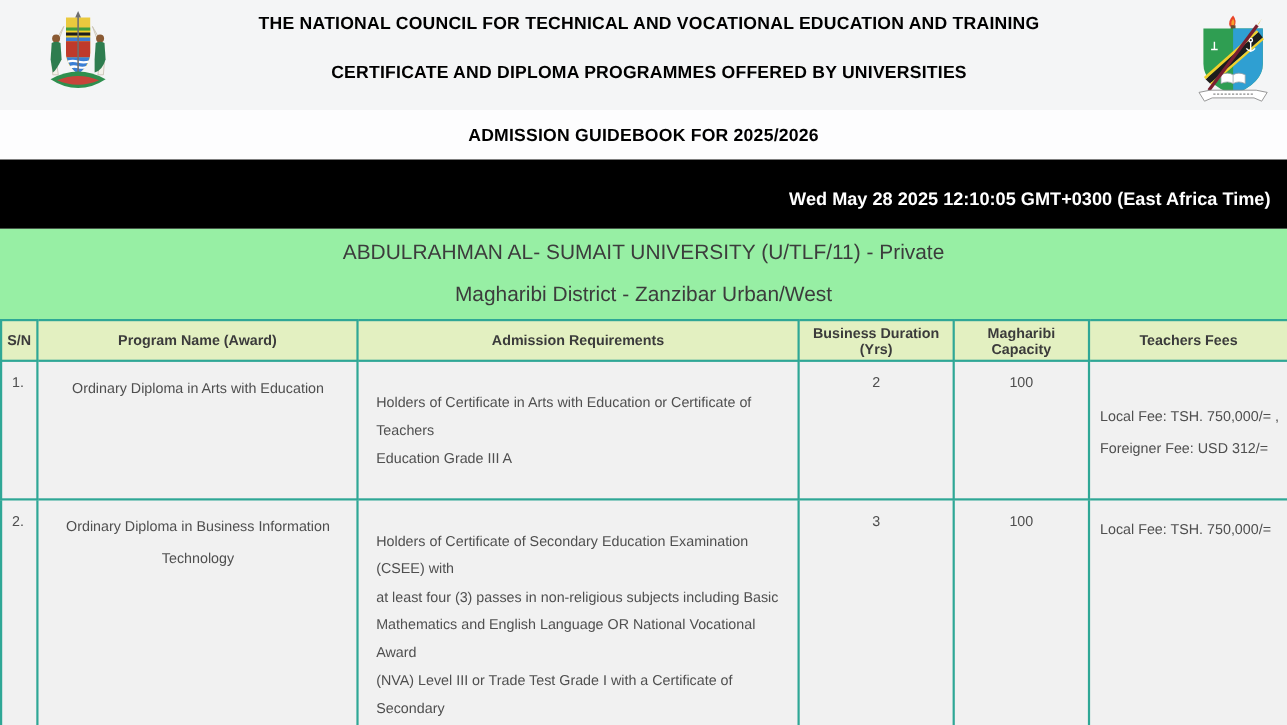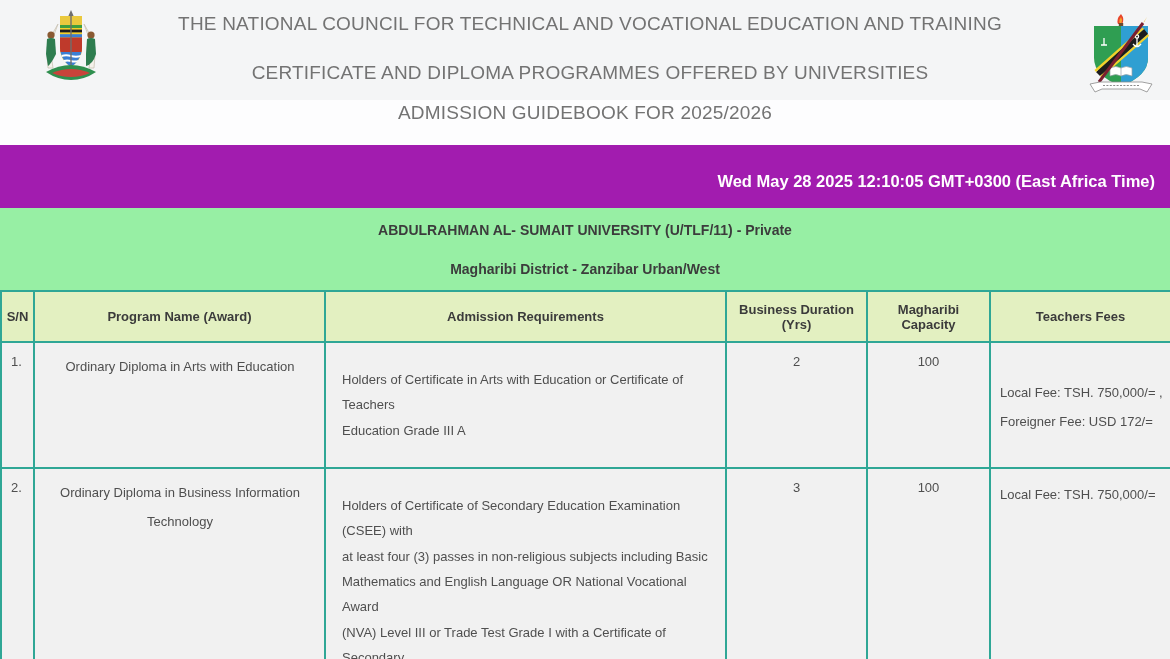--- a/index.html
+++ b/index.html
@@ -12,59 +12,59 @@
   
   .top-band {
     position:relative; width:100%; height:100px;
     background:#f4f5f6;
   }
   .logo-left { position:absolute; left:36px; top:10px; width:70px; height:80px; }
   .logo-right { position:absolute; right:12px; top:12px; width:74px; height:84px; }
   .titles { position:absolute; left:110px; right:100px; top:0; height:100px;
     display:flex; flex-direction:column; align-items:center; }
   .title-line {
-    color:#737373; font-weight:normal; font-size:19px; letter-spacing:.2px;
+    color:#000000; font-weight:bold; font-size:16px; letter-spacing:.2px;
     white-space:nowrap;
   }
   .title-1 { margin-top:13px; }
   .title-2 { margin-top:27px; }
   .guidebook-strip {
     width:100%; height:45px; background:#fdfdfe;
-    display:flex; align-items:flex-start; justify-content:center;
+    display:flex; align-items:center; justify-content:center;
   }
   .guidebook-strip .title-line { margin-top:2px; }
 
   
   .date-banner {
-    width:100%; height:63px; background:#a21caf;
+    width:100%; height:63px; background:#000000;
     display:flex; align-items:center; justify-content:flex-end;
     padding:10px 15px 0 0;
   }
   .date-banner span { color:#fff; font-weight:bold; font-size:16.5px; }
 
   
   .uni-banner {
     width:100%; height:82px; background:#97efa4;
     display:flex; flex-direction:column; align-items:center;
     padding-top:14px;
   }
-  .uni-banner .uni-line { color:#3c3c3c; font-weight:bold; font-size:14px; line-height:16px; }
+  .uni-banner .uni-line { color:#3c3c3c; font-weight:normal; font-size:19px; line-height:16px; }
   .uni-banner .uni-line + .uni-line { margin-top:23px; }
 
   
   table.programs {
     width:1170px; table-layout:fixed; border-collapse:collapse;
     background:#f1f1f1;
   }
   table.programs th, table.programs td {
     border:2px solid #2fa796;
   }
   table.programs thead th {
     background:#e3f0c1; color:#3b3b3b; font-weight:bold; font-size:13px;
-    height:51px; text-align:center; vertical-align:middle; padding:0 4px;
+    height:37px; text-align:center; vertical-align:middle; padding:0 4px;
   }
   table.programs td {
     background:#f1f1f1; color:#4f4f4f; font-size:13px;
     white-space:pre-line;
   }
   .cell-sn   { vertical-align:top; text-align:left; padding:11px 0 0 9px; }
   .cell-prog { vertical-align:top; text-align:center; padding:9px 12px 0 13px; line-height:2.25; }
   .cell-req  { vertical-align:middle; text-align:left; padding:24px 16px; line-height:1.95; }
   .cell-req-top { vertical-align:top; text-align:left; padding:9px 16px 0 16px; line-height:2.25; }
   .cell-num  { vertical-align:top; text-align:center; padding-top:11px; }
@@ -178,21 +178,21 @@
     </thead>
     <tbody>
       <tr style="height:78px">
         <td class="cell-sn">1.</td>
         <td class="cell-prog">Ordinary Diploma in Arts with Education</td>
         <td class="cell-req">Holders of Certificate in Arts with Education or Certificate of Teachers
 Education Grade III A</td>
         <td class="cell-num">2</td>
         <td class="cell-num">100</td>
         <td class="cell-fees-mid">Local Fee: TSH. 750,000/= ,
-Foreigner Fee: USD 172/=</td>
+Foreigner Fee: USD 312/=</td>
       </tr>
       <tr style="height:147px">
         <td class="cell-sn" rowspan="2">2.</td>
         <td class="cell-prog" rowspan="2">Ordinary Diploma in Business Information
 Technology</td>
         <td class="cell-req">Holders of Certificate of Secondary Education Examination (CSEE) with
 at least four (3) passes in non-religious subjects including Basic
 Mathematics and English Language OR National Vocational Award
 (NVA) Level III or Trade Test Grade I with a Certificate of Secondary
 Education Examination (CSEE)</td>

